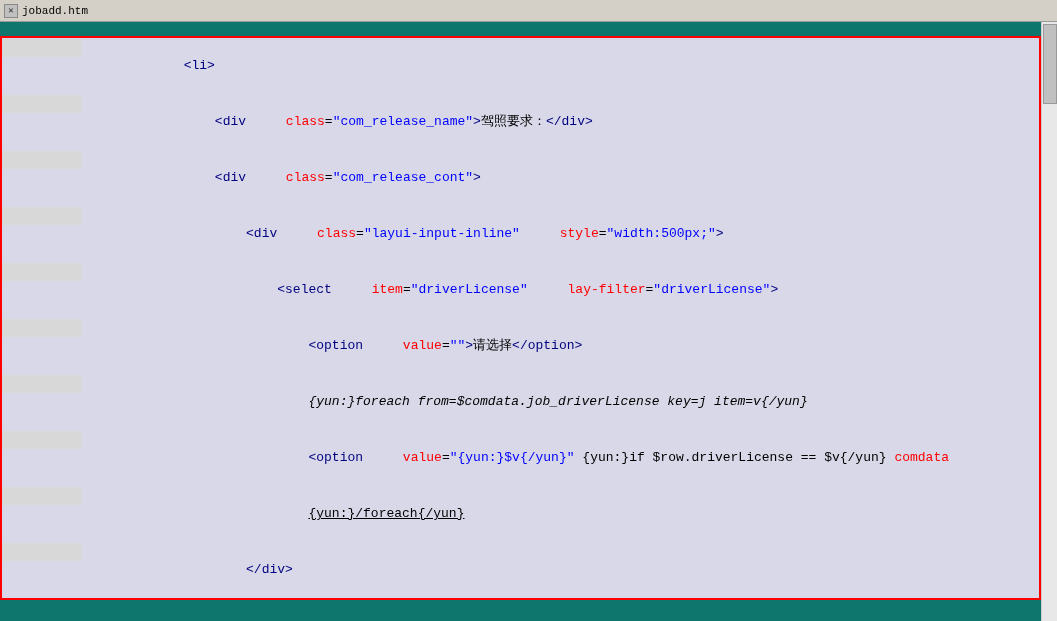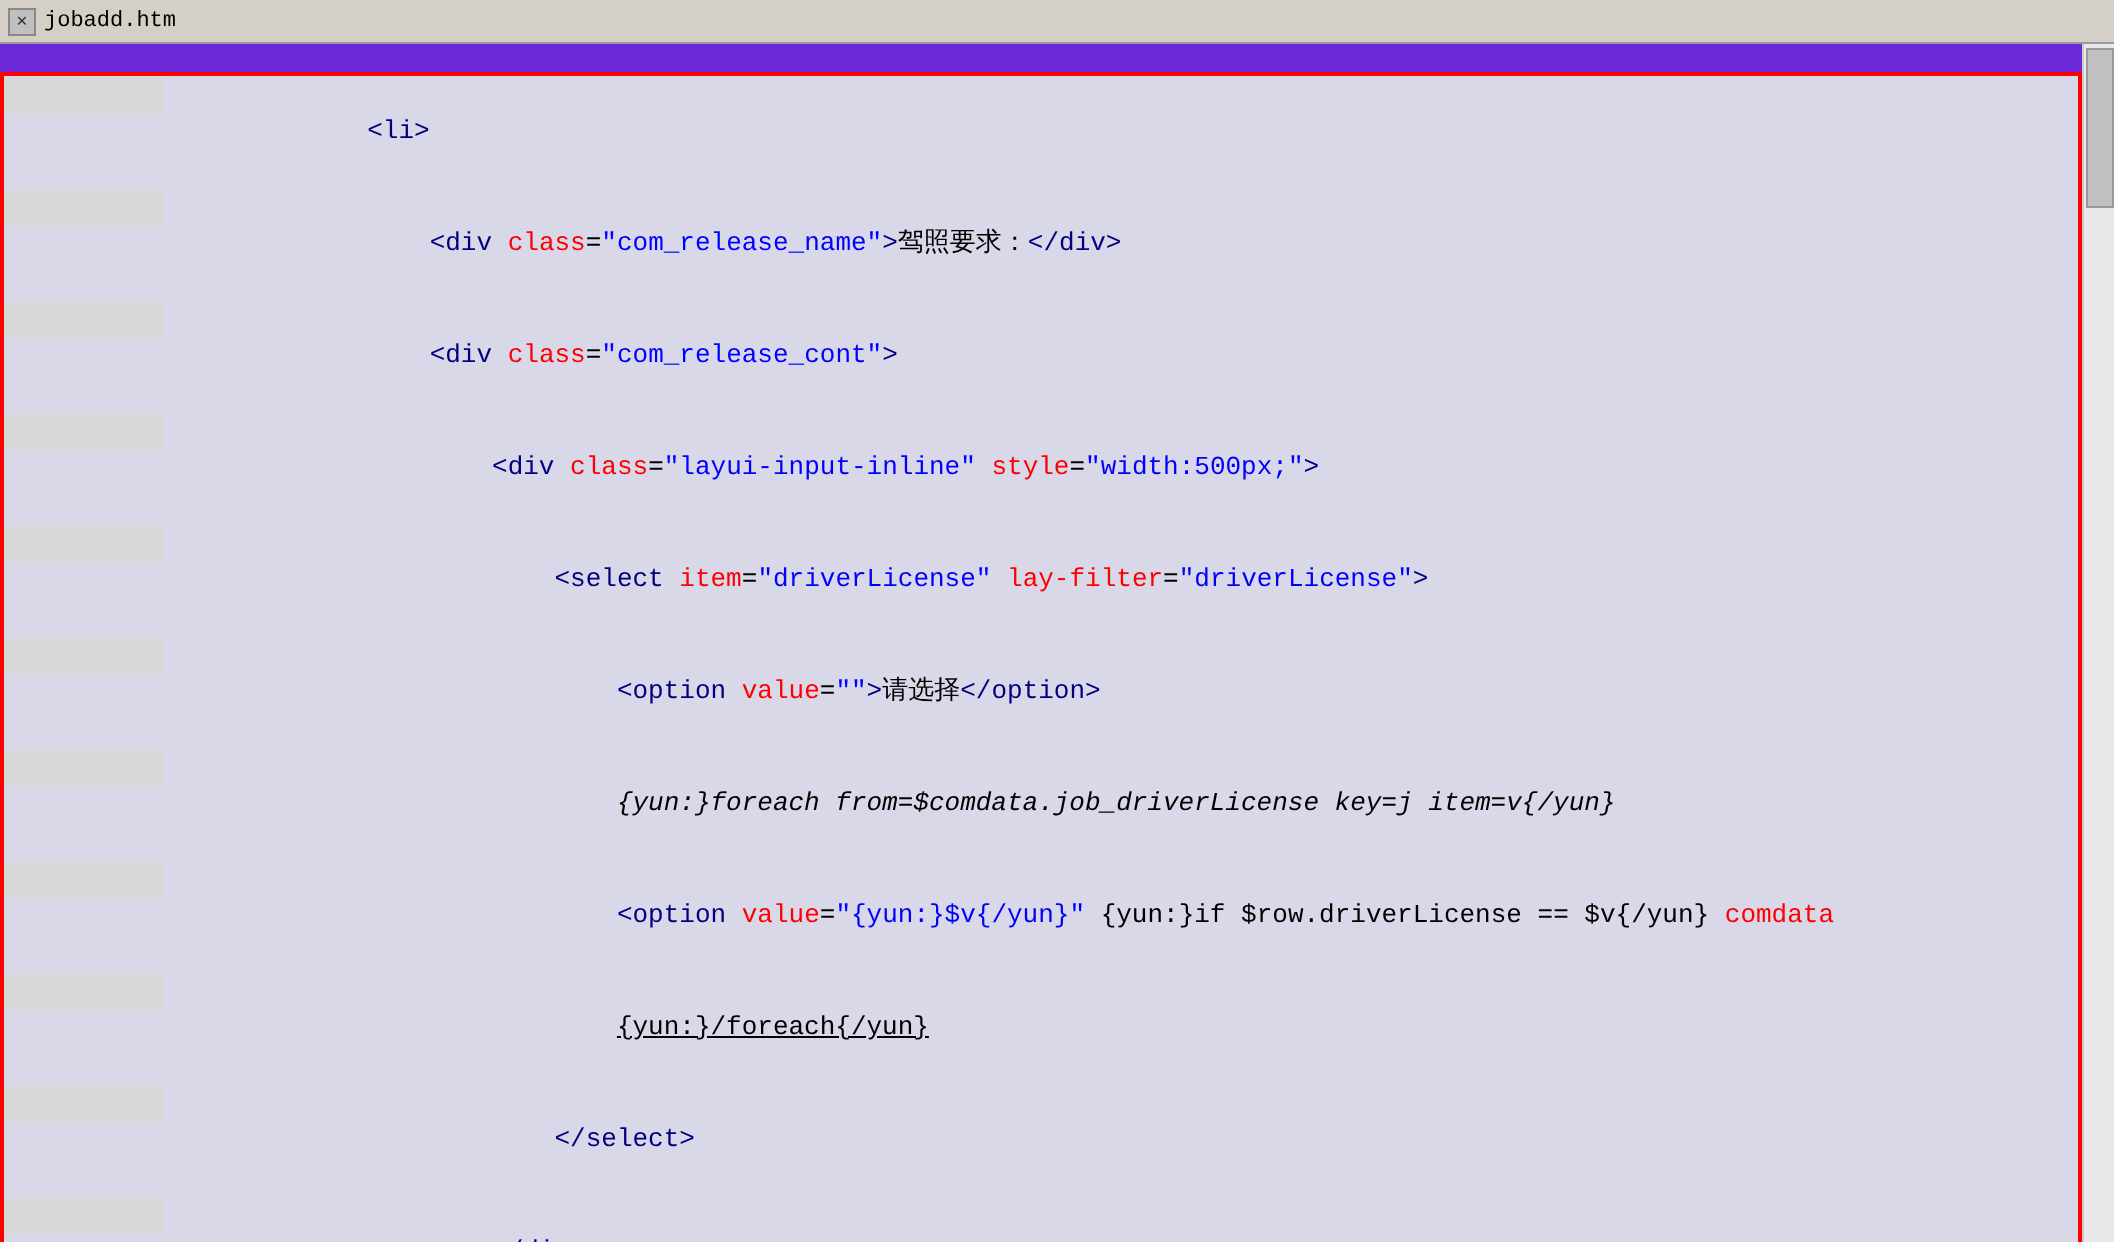--- a/index.html
+++ b/index.html
@@ -41,21 +41,21 @@
       display: flex;
       align-items: center;
       justify-content: center;
       font-size: 9px;
       cursor: pointer;
       color: #333;
     }
 
     .code-area {
       flex: 1;
-      background: #6d28d9;
+      background: #0f766e;
       overflow: hidden;
       position: relative;
       padding: 8px 0;
     }
 
     .code-line {
       display: flex;
       align-items: flex-start;
       min-height: 18px;
       padding: 1px 0;
@@ -66,21 +66,21 @@
     .code-line.selected {
       background: #d8d8e8;
     }
 
     .code-content {
       flex: 1;
       padding-left: 8px;
     }
 
     .tag { color: #000080; }
-    .attr { color: #ff0000; }
+    .attr { color: #ff0000; margin-left: 32px; }
     .attr-val { color: #0000ff; }
     .keyword-red { color: #ff0000; }
 
     .scrollbar-area {
       position: absolute;
       right: 0;
       top: 0;
       width: 16px;
       height: 100%;
       background: #e8e8e8;
@@ -167,26 +167,20 @@
           </span>
         </div>
 
         <div class="code-line selected">
           <span style="display:inline-block; width:80px; background:#d8d8d8; min-height:18px;"></span>
           <span class="code-content">
             &nbsp;&nbsp;&nbsp;&nbsp;&nbsp;&nbsp;&nbsp;&nbsp;&nbsp;&nbsp;&nbsp;&nbsp;&nbsp;&nbsp;&nbsp;&nbsp;<span style="color:#000000;text-decoration:underline;">{yun:}/foreach{/yun}</span>
           </span>
         </div>
 
-        <div class="code-line selected">
-          <span style="display:inline-block; width:80px; background:#d8d8d8; min-height:18px;"></span>
-          <span class="code-content">
-            &nbsp;&nbsp;&nbsp;&nbsp;&nbsp;&nbsp;&nbsp;&nbsp;&nbsp;&nbsp;&nbsp;&nbsp;<span class="tag">&lt;/select&gt;</span>
-          </span>
-        </div>
 
         <div class="code-line selected">
           <span style="display:inline-block; width:80px; background:#d8d8d8; min-height:18px;"></span>
           <span class="code-content">
             &nbsp;&nbsp;&nbsp;&nbsp;&nbsp;&nbsp;&nbsp;&nbsp;<span class="tag">&lt;/div&gt;</span>
           </span>
         </div>
 
       </div>
 

